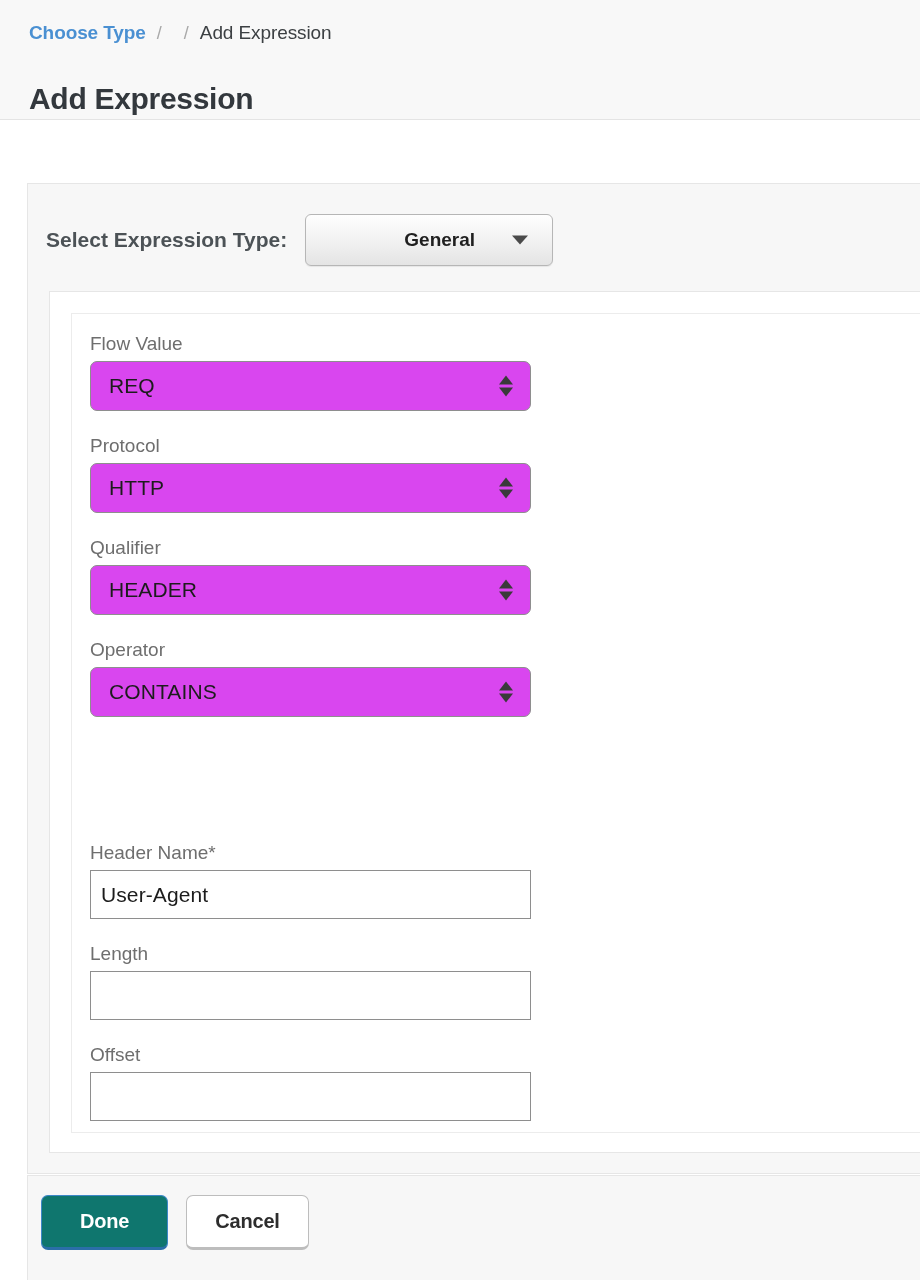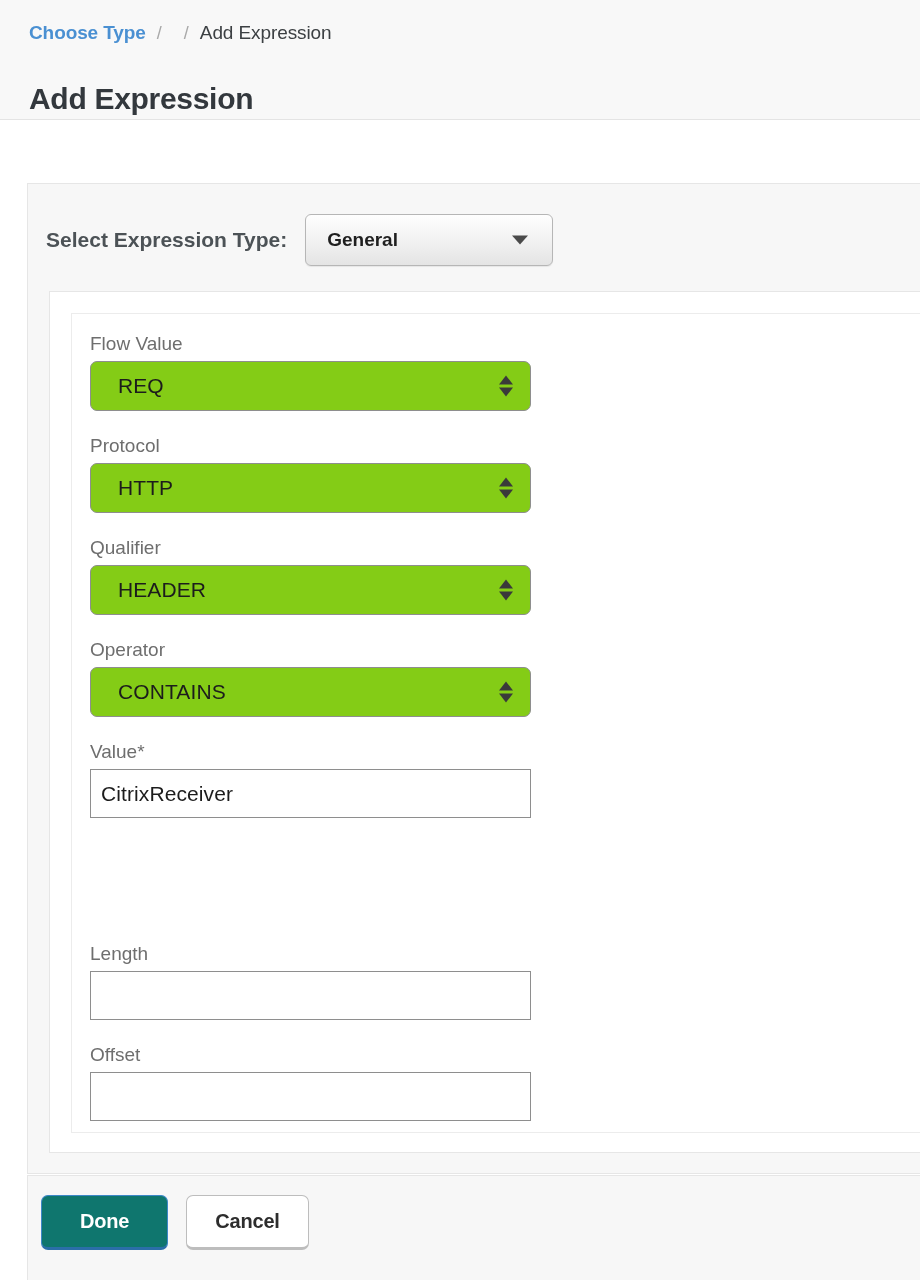--- a/index.html
+++ b/index.html
@@ -100,20 +100,21 @@
     position: relative;
     width: 248px;
     height: 52px;
     border: 1px solid #b6b6b6;
     border-radius: 6px;
     background: linear-gradient(to bottom, #fefefe 0%, #f2f2f2 50%, #e4e4e4 100%);
     box-shadow: 0 1px 1px rgba(0,0,0,0.07);
     display: flex;
     align-items: center;
     cursor: default;
+    justify-content: center;
   }
   .general-select .val {
     font-size: 19px;
     color: #1f1f1f;
     padding-left: 21px;
   }
   .general-select .caret {
     position: absolute;
     right: 24px;
     top: 50%;
@@ -156,27 +157,26 @@
     color: #6e6e6e;
     line-height: 24px;
     margin-bottom: 5px;
     white-space: nowrap;
   }
 
   .sel-control {
     position: relative;
     width: 441px;
     height: 50px;
-    background: #84cc16;
+    background: #d946ef;
     border: 1px solid #8e8e8e;
     border-radius: 7px;
     display: flex;
     align-items: center;
     cursor: default;
-    padding-left: 9px;
   }
   .sel-control .val {
     font-size: 21px;
     color: #1c1c1c;
     padding-left: 18px;
     letter-spacing: 0.1px;
   }
   .spinner {
     position: absolute;
     right: 17px;
@@ -332,27 +332,27 @@
           <div class="field-label">Operator</div>
           <div class="sel-control">
             <span class="val">CONTAINS</span>
             <span class="spinner">
               <span class="up"></span>
                 <span class="dn"></span>
             </span>
           </div>
         </div>
 
-        <div class="field" style="top:426px;">
-          <div class="field-label">Value*</div>
+
+        <div class="field" style="top:527px;">
+          <div class="field-label">Header Name*</div>
           <div class="txt-control">
-            <span class="val">CitrixReceiver</span>
-          </div>
-        </div>
-
+            <span class="val">User-Agent</span>
+          </div>
+        </div>
 
         <div class="field" style="top:628px;">
           <div class="field-label">Length</div>
           <div class="txt-control">
             <span class="val"></span>
           </div>
         </div>
 
         <div class="field" style="top:729px;">
           <div class="field-label">Offset</div>

